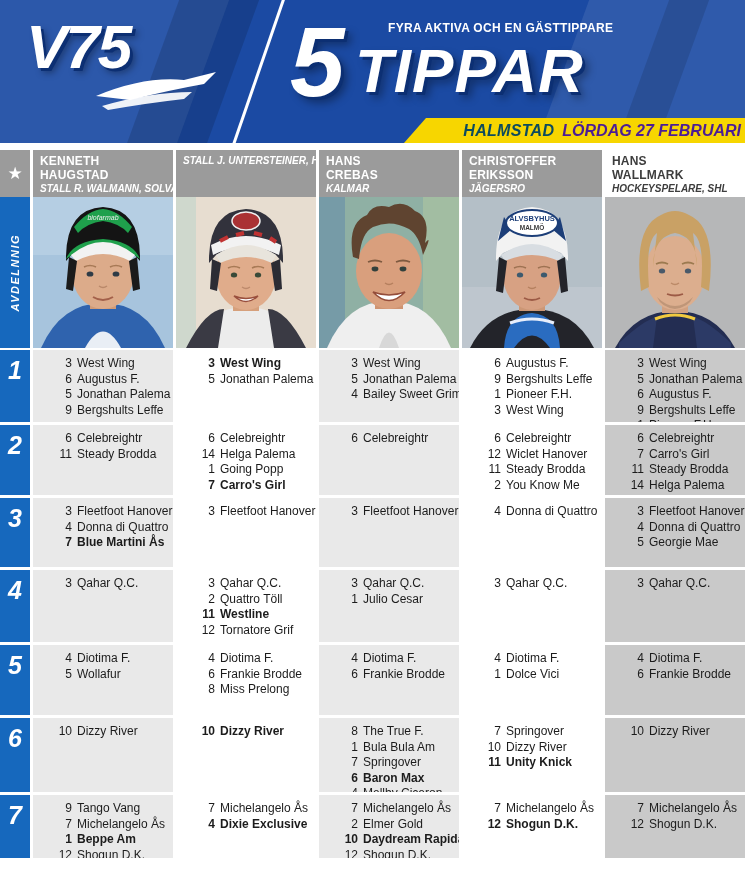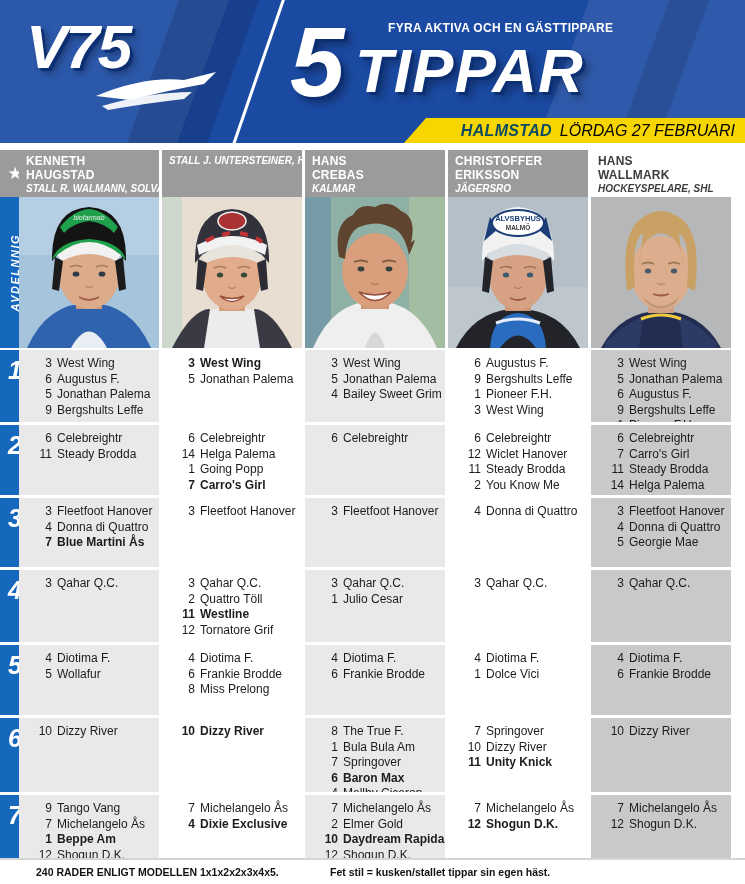--- a/index.html
+++ b/index.html
@@ -18,50 +18,50 @@
        line-height:1;text-shadow:3px 3px 0 #0c2f73,5px 5px 7px rgba(0,0,0,.35);letter-spacing:-2px;}
   .swoosh{position:absolute;left:92px;top:70px;width:132px;height:40px;}
   .tagline{position:absolute;left:388px;top:21px;font-size:12px;font-weight:800;color:#fff;letter-spacing:.3px;}
   .big5{position:absolute;left:290px;top:13px;font-size:98px;font-weight:900;font-style:italic;color:#fff;line-height:1;
         text-shadow:3px 3px 0 #0c2f73,6px 6px 8px rgba(0,0,0,.35);}
   .tippar{position:absolute;left:355px;top:40px;font-size:62px;font-weight:900;font-style:italic;color:#fff;line-height:1;
         letter-spacing:1px;text-shadow:3px 3px 0 #0c2f73,6px 6px 8px rgba(0,0,0,.35);}
   .datebar{position:absolute;left:0;top:118px;width:745px;height:25px;}
   .yellowbar{position:absolute;left:404px;top:0;right:0;bottom:0;background:#f7d600;
         clip-path:polygon(22px 0,100% 0,100% 100%,0 100%);
-        display:flex;align-items:center;justify-content:flex-end;padding-right:10px;gap:8px;
+        display:flex;align-items:center;justify-content:flex-end;padding-right:4px;gap:8px;
         font-style:italic;font-size:16px;box-sizing:border-box;}
   .venue{font-weight:900;color:#0d4b5e;letter-spacing:.3px;}
-  .eventdate{font-weight:400;color:#000000;}
+  .eventdate{font-weight:700;color:#4c1d95;}
 
   
   .rail{position:absolute;left:0;top:150px;width:30px;display:flex;flex-direction:column;}
   .rail-star{height:47px;background:#9b9b9b;color:#fff;display:flex;align-items:center;justify-content:center;font-size:17px;}
   .rail-label{height:151px;margin-bottom:2px;background:#1668bd;display:flex;align-items:center;justify-content:center;}
   .rail-label span{writing-mode:vertical-rl;transform:rotate(180deg);color:#fff;font-size:11px;font-weight:700;
         font-style:italic;letter-spacing:1.5px;}
   .rail-num{background:#1668bd;color:#fff;font-size:25px;font-weight:800;font-style:italic;
         display:flex;align-items:flex-start;justify-content:center;margin-bottom:3px;padding-top:6px;box-sizing:border-box;}
 
   
   .r1{height:72px;}.r2{height:70px;}.r3{height:69px;}.r4{height:72px;}
   .r5{height:70px;}.r6{height:74px;}.r7{height:63px;margin-bottom:0 !important;}
 
   
-  .cols{position:absolute;left:19px;top:150px;width:712px;display:flex;gap:3px;}
+  .cols{position:absolute;left:33px;top:150px;width:712px;display:flex;gap:3px;}
   .col{flex:1;display:flex;flex-direction:column;min-width:0;}
   .th{height:47px;box-sizing:border-box;padding:5px 4px 3px 7px;display:flex;flex-direction:column;
       justify-content:space-between;background:#9b9b9b;color:#fff;}
   .col-4 .th{background:#fff;color:#3d3d3d;}
   .th .nm1{font-size:12px;font-weight:800;line-height:13.5px;letter-spacing:.2px;}
   .th .aff{font-size:10px;font-weight:700;font-style:italic;white-space:nowrap;}
   .photo{height:151px;margin-bottom:2px;position:relative;overflow:hidden;background:#8b5cf6;}
   .photo svg{display:block;width:100%;height:100%;}
 
-  .cell{box-sizing:border-box;padding:6px 2px 0 13px;margin-bottom:3px;overflow:hidden;}
+  .cell{box-sizing:border-box;padding:6px 2px 0 19px;margin-bottom:3px;overflow:hidden;}
   .col-0 .cell,.col-2 .cell{background:#e9e9e9;}
   .col-1 .cell,.col-3 .cell{background:#fff;}
   .col-4 .cell{background:#c9c9c9;}
   .line{font-size:12px;line-height:15.5px;color:#1c1c1c;white-space:nowrap;}
   .line.b{font-weight:800;}
   .num{display:inline-block;width:20px;text-align:right;margin-right:5px;}
 
   
   .footer{position:absolute;left:0;top:858px;width:745px;height:26px;background:#fff;
           border-top:2px solid #d5d5d5;box-sizing:border-box;}
@@ -422,18 +422,14 @@
             <div class="line"><span class="num">10</span><span class="nm">Dizzy River</span></div>
           </div>
           <div class="cell r7">
             <div class="line"><span class="num">7</span><span class="nm">Michelangelo Ås</span></div>
             <div class="line"><span class="num">12</span><span class="nm">Shogun D.K.</span></div>
           </div>
         </div>
     </div>
   </div>
 
-  <div class="footer">
-    <span class="foot-model">240 RADER ENLIGT MODELLEN 1x1x2x2x3x4x5.</span>
-    <span class="foot-bold">Fet stil = kusken/stallet tippar sin egen häst.</span>
-  </div>
 
 </div>
 
 </body></html>

